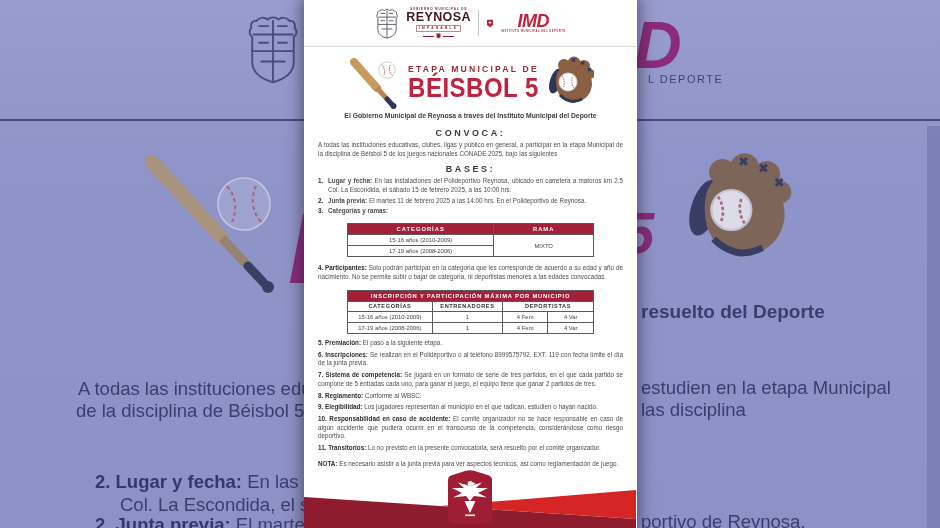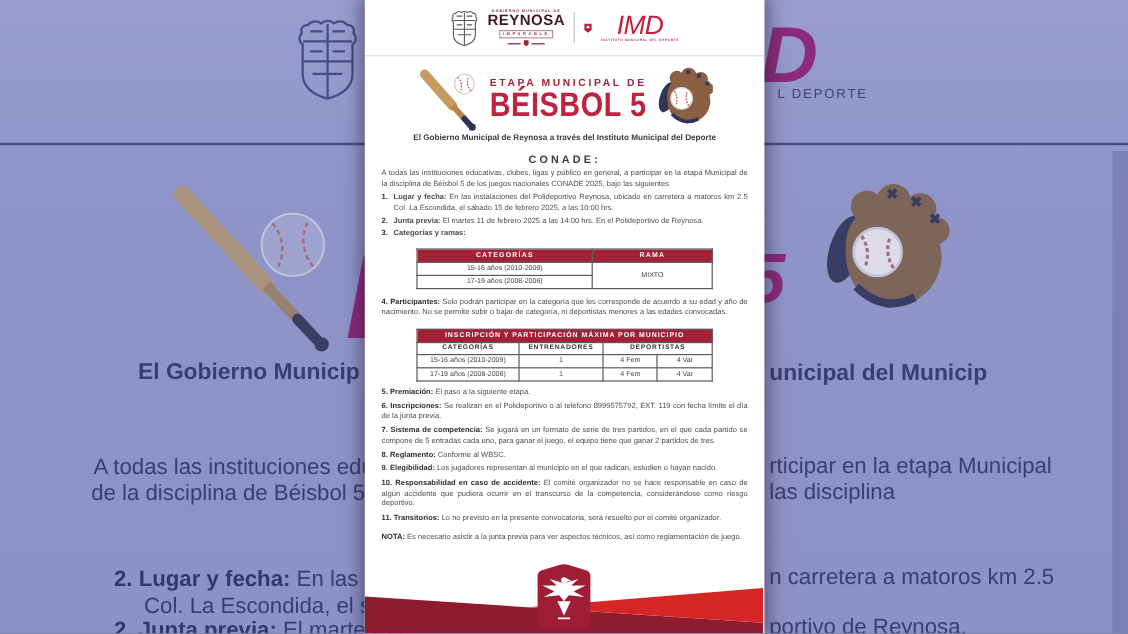--- a/index.html
+++ b/index.html
@@ -28,21 +28,21 @@
                 border-bottom:1px solid #dcdcdc; background:#fff; }
   .g-block { display:flex; flex-direction:column; align-items:center; }
   .g-small { font-size:3px; letter-spacing:.9px; color:#8d1f33; font-weight:700; }
   .g-reynosa { font-size:12.5px; font-weight:800; color:#421620; letter-spacing:.4px; line-height:1.05; }
   .g-imp { font-size:3.3px; letter-spacing:2.2px; color:#9d2136; font-weight:700;
            border:0.5px solid #c08a94; padding:0.5px 2px; margin-top:1px; }
   .g-years { display:flex; align-items:center; gap:2px; margin-top:1.2px; }
   .g-years .bar { width:11px; height:0.8px; background:#8d1f33; }
   .hdr-sep { width:1px; height:26px; background:#c3c3c3; }
   .imd-block { display:flex; flex-direction:column; align-items:center; }
-  .imd-txt { font-size:22px; font-style:italic; font-weight:400; color:#c4203e; line-height:.9; letter-spacing:-.5px; }
+  .imd-txt { font-size:18px; font-style:italic; font-weight:700; color:#c4203e; line-height:.9; letter-spacing:-.5px; }
   .imd-sub { font-size:2.7px; letter-spacing:.5px; color:#ad3d52; font-weight:700; margin-top:1.4px; }
 
   .doc-main { padding:4px 14px 0; }
   .title-row { display:flex; align-items:center; justify-content:center; gap:9px; margin-top:4px; height:54px; }
   .title-col { display:flex; flex-direction:column; align-items:flex-start; }
   .t-kicker { font-size:8.6px; font-weight:800; letter-spacing:2.2px; color:#9d2638; }
   .t-main { font-size:24px; font-weight:800; color:#bf2340; letter-spacing:.5px; line-height:1;
             transform:scaleY(1.18); transform-origin:center; margin-top:2px; }
   .subtitle { text-align:center; font-size:6.8px; font-weight:600; color:#3c3c3c; margin-top:3px; }
   .h-center { text-align:center; font-size:9px; font-weight:800; letter-spacing:2.6px; color:#3b3b3b; }
@@ -112,31 +112,29 @@
       <circle cx="20" cy="27" r="9" fill="#dedbe8" stroke="#c4c2d6"></circle>
       <path d="M14,21 a12,12 0 0,1 1.5,11" stroke="#a06f80" stroke-width="1.2" fill="none" stroke-dasharray="1.5,1"></path>
       <path d="M26,33 a12,12 0 0,1 -1.5,-11" stroke="#a06f80" stroke-width="1.2" fill="none" stroke-dasharray="1.5,1"></path>
     </svg>
 
     <div class="bg-mag" style="left:634px;top:12px;font-size:66px;">D</div>
     <div class="bg-mag" style="left:288px;top:198px;font-size:100px;">B</div>
     <div class="bg-mag" style="left:622px;top:204px;font-size:58px;">5</div>
     <div class="bg-txt bg-deporte" style="left:648px;top:73px;">L DEPORTE</div>
 
-    <div class="bg-txt fs19" style="left:115px;top:300px;">El Gobierno Municip</div>
     <div class="bg-txt fs18" style="left:78px;top:378px;">A todas las instituciones edu</div>
     <div class="bg-txt fs18" style="left:76px;top:400px;">de la disciplina de Béisbol 5 d</div>
     <div class="bg-txt fs18" style="left:95px;top:471px;"><b>2.  Lugar y fecha:</b><span> En las instal</span></div>
     <div class="bg-txt fs18" style="left:120px;top:494px;">Col. La Escondida, el sábad</div>
     <div class="bg-txt fs18" style="left:95px;top:514px;"><b>2.  Junta previa:</b><span> El martes 11</span></div>
 
-    <div class="bg-txt fs19" style="left:641px;top:301px;">unicipal del Municip</div>
-    <div class="bg-txt fs18" style="left:641px;top:377px;">rticipar en la etapa Municipal</div>
+    <div class="bg-txt fs19" style="left:641px;top:301px;">resuelto del Deporte</div>
+    <div class="bg-txt fs18" style="left:641px;top:377px;">estudien en la etapa Municipal</div>
     <div class="bg-txt fs18" style="left:641px;top:399px;">las disciplina</div>
-    <div class="bg-txt fs18" style="left:641px;top:470px;">n carretera a matoros km 2.5</div>
     <div class="bg-txt fs18" style="left:641px;top:511px;">portivo de Reynosa.</div>
 
     <div class="bg-edge-right"></div>
   </div>
 
   <div class="doc">
 
     <div class="doc-header">
       <svg width="24" height="33" viewBox="0 0 26 36">
         <g fill="none" stroke="#55565e" stroke-width="1">
@@ -197,23 +195,24 @@
             <path d="M40,13 l3,3 M43,13 l-3,3"></path>
           </g>
           <circle cx="20" cy="27" r="9" fill="#ffffff" stroke="#d8d8d8"></circle>
           <path d="M14,21 a12,12 0 0,1 1.5,11" stroke="#c0504d" stroke-width="1" fill="none" stroke-dasharray="1.5,1"></path>
           <path d="M26,33 a12,12 0 0,1 -1.5,-11" stroke="#c0504d" stroke-width="1" fill="none" stroke-dasharray="1.5,1"></path>
         </svg>
       </div>
 
       <div class="subtitle">El Gobierno Municipal de Reynosa a través del Instituto Municipal del Deporte</div>
 
-      <div class="h-center mt-convoca">CONADE:</div>
+      <div class="h-center mt-convoca">CONVOCA:</div>
       <p class="body-t convoca-body">A todas las instituciones educativas, clubes, ligas y público en general, a participar en la etapa Municipal de la disciplina de Béisbol 5 de los juegos nacionales CONADE 2025, bajo las siguientes</p>
 
+      <div class="h-center mt-bases">BASES:</div>
 
       <div class="bases-list">
           <div class="li">
             <span class="num">1.</span>
             <span class="litxt"><b>Lugar y fecha:</b> En las instalaciones del Polideportivo Reynosa, ubicado en carretera a matoros km 2.5 Col. La Escondida, el sábado 15 de febrero 2025, a las 10:00 hrs.</span>
           </div>
           <div class="li">
             <span class="num">2.</span>
             <span class="litxt"><b>Junta previa:</b> El martes 11 de febrero 2025 a las 14:00 hrs. En el Polideportivo de Reynosa.</span>
           </div>

